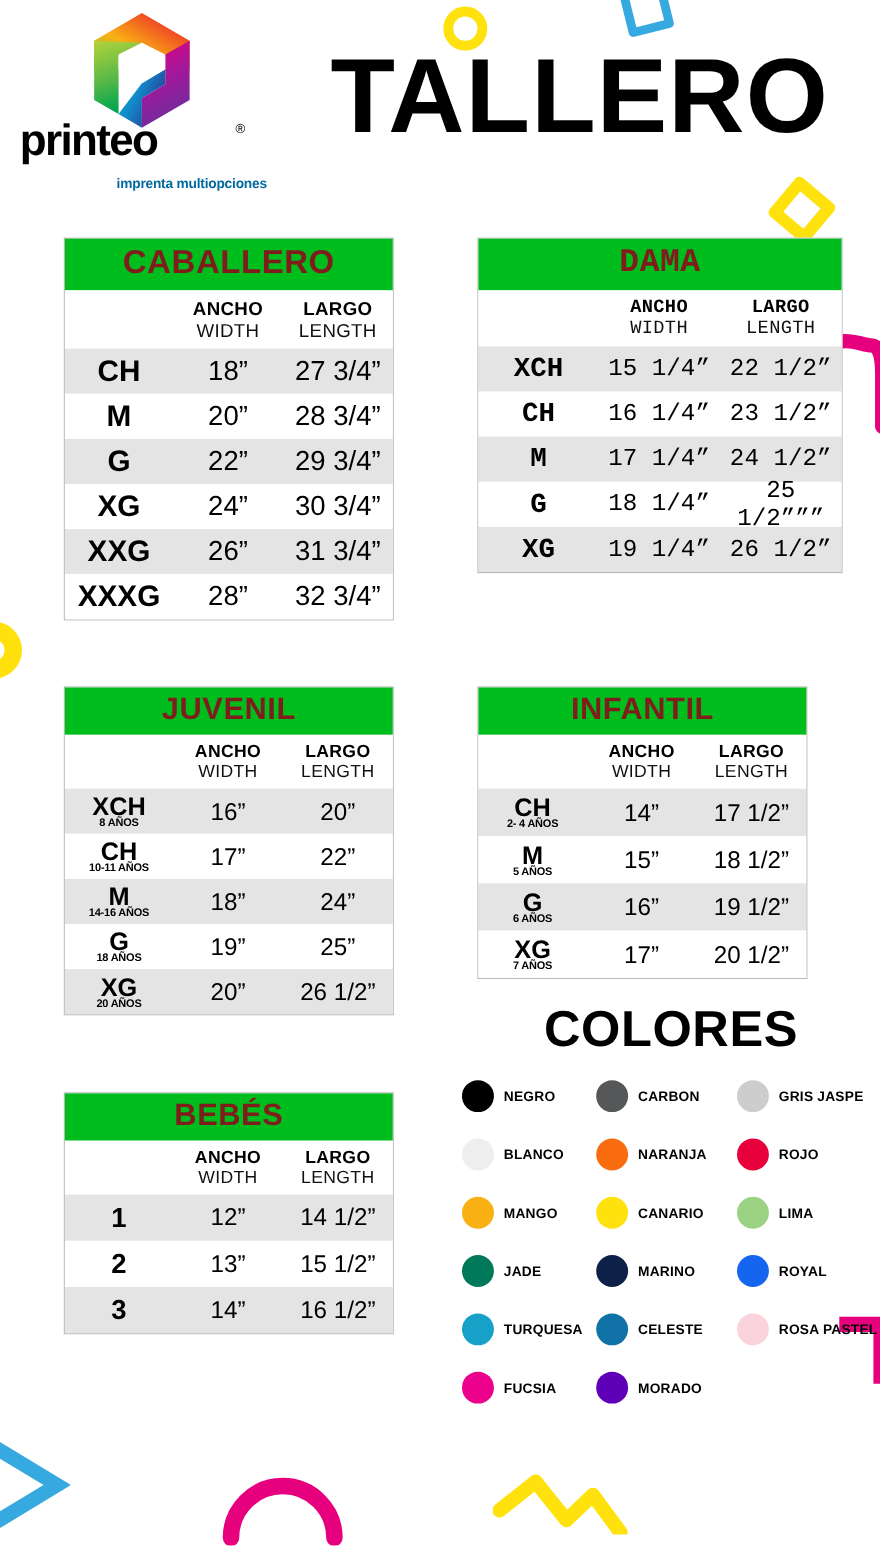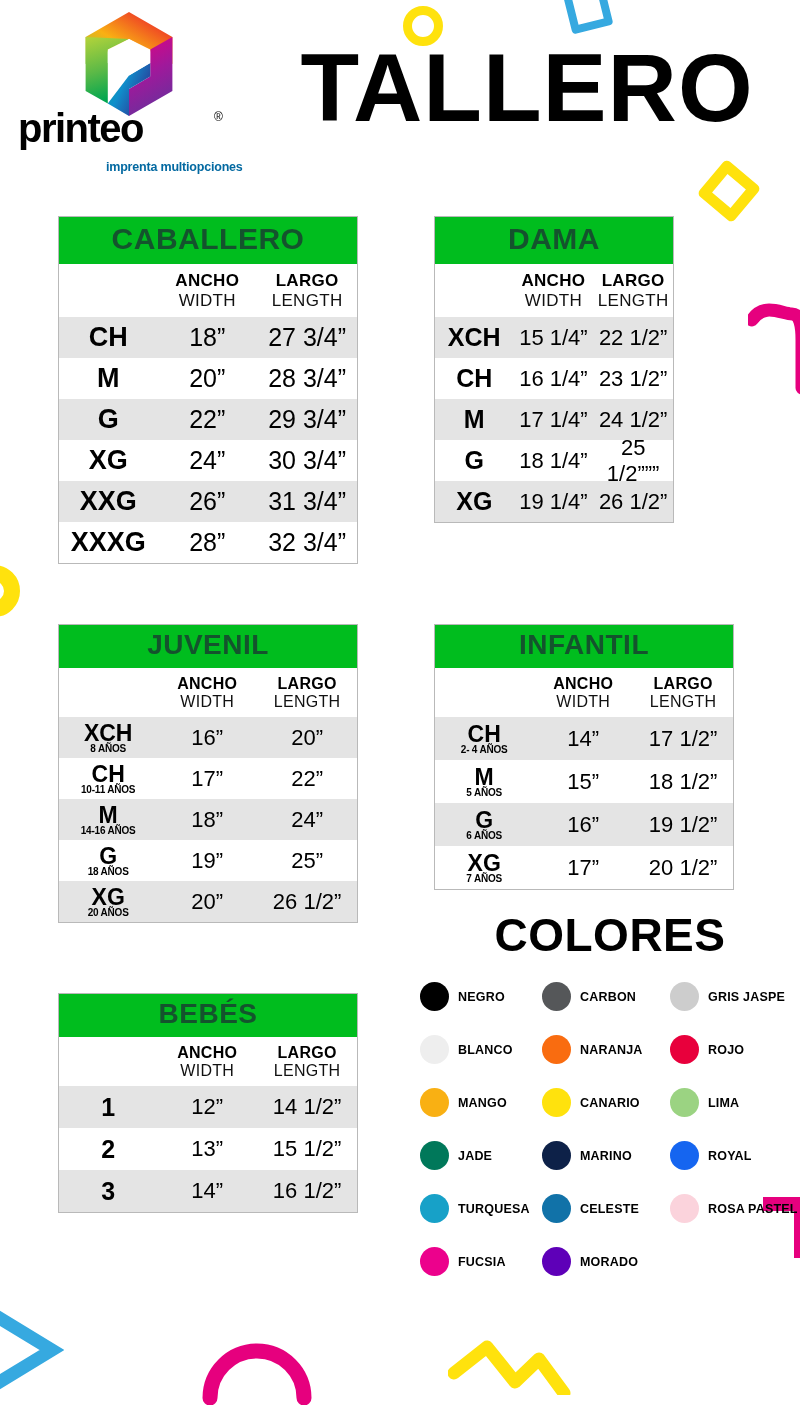--- a/index.html
+++ b/index.html
@@ -77,21 +77,21 @@
   }
 
   
   .tbl {
     position: absolute;
     border: 1px solid #b9b9b9;
     background: #ffffff;
   }
   .tbl-head {
     background: #00bd1e;
-    color: #14532d;
+    color: #7f1d1d;
     text-align: center;
     font-weight: 700;
     letter-spacing: 0.5px;
   }
   .colhead {
     display: flex;
     background: #ffffff;
   }
   .colhead .c-size { flex: 0 0 33%; }
   .colhead .c-col  { flex: 1; text-align: center; }
@@ -137,21 +137,21 @@
   
   #tbl-caballero { left: 58px;  top: 216px; width: 300px; }
   #tbl-caballero .tbl-head { font-size: 30px; padding: 5px 0 8px; }
   #tbl-caballero .colhead  { padding: 7px 0 6px; }
   #tbl-caballero .ch-es { font-size: 17px; }
   #tbl-caballero .ch-en { font-size: 17px; }
   #tbl-caballero .row { height: 41px; }
   #tbl-caballero .row .c-size { font-size: 27px; }
   #tbl-caballero .row .c-col  { font-size: 25px; }
 
-  #tbl-dama { left: 434px; top: 216px; width: 240px; }
+  #tbl-dama { left: 434px; top: 216px; width: 332px; font-family: Liberation Mono, monospace; }
   #tbl-dama .tbl-head { font-size: 30px; padding: 5px 0 8px; }
   #tbl-dama .colhead  { padding: 7px 0 6px; }
   #tbl-dama .ch-es { font-size: 17px; }
   #tbl-dama .ch-en { font-size: 17px; }
   #tbl-dama .row { height: 41px; }
   #tbl-dama .row .c-size { font-size: 25px; }
   #tbl-dama .row .c-col  { font-size: 22px; }
 
   #tbl-juvenil { left: 58px; top: 624px; width: 300px; }
   #tbl-juvenil .tbl-head { font-size: 28px; padding: 4px 0 7px; }

